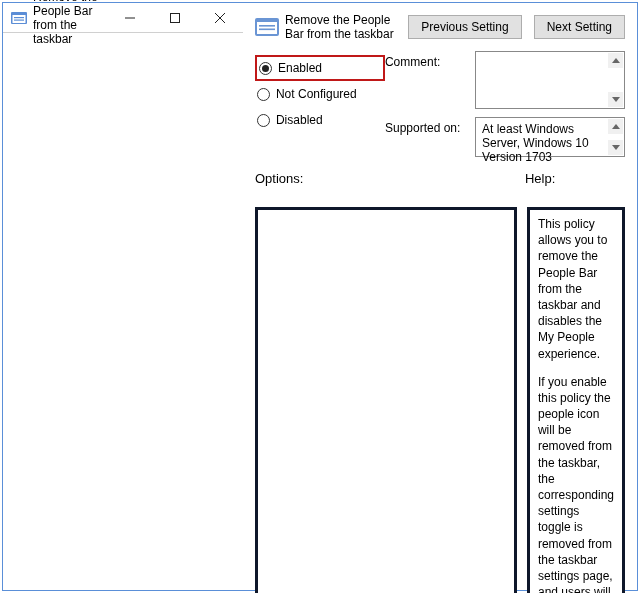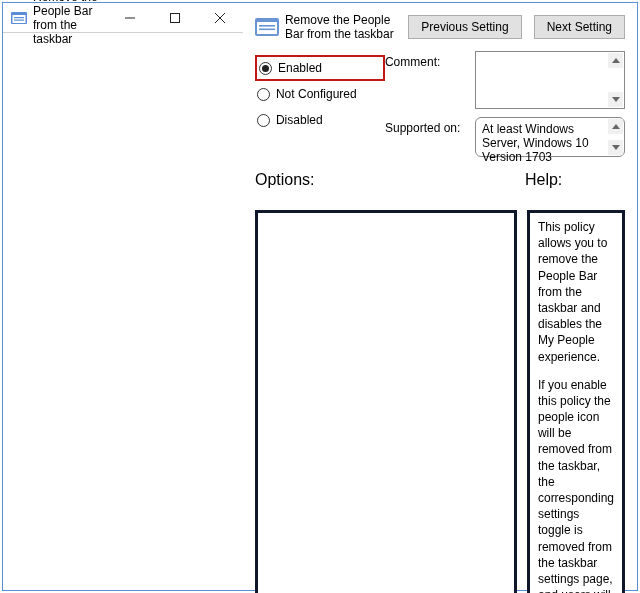--- a/index.html
+++ b/index.html
@@ -39,25 +39,25 @@
   .radio-dot { width: 7px; height: 7px; border-radius: 50%; background: #222; }
   .radio-hl { border: 2px solid #c01818; padding-right: 30px; }
   .fields-col { flex: 1; display: flex; flex-direction: column; gap: 8px; }
   .field-row { display: flex; }
   .field-label { width: 90px; padding-top: 4px; font-size: 12px; }
   .textarea {
     flex: 1; border: 1px solid #888; background: #fff; position: relative;
     font-size: 12px; padding: 4px 18px 4px 6px; color: #000;
   }
   .comment-box { height: 58px; }
-  .supported-box { height: 40px; display: flex; align-items: flex-start; border-radius: 6px; }
+  .supported-box { height: 40px; display: flex; align-items: flex-start; }
   .scroll-arrows { position: absolute; right: 0; top: 0; bottom: 0; width: 17px; display: flex; flex-direction: column; justify-content: space-between; padding:1px; }
   .scroll-arrows .arr { width: 15px; height: 15px; background: #f0f0f0; display:flex; align-items:center; justify-content:center; }
   .scroll-arrows svg { fill: #666; }
-  .mid-labels { display: flex; margin-top: 14px; font-size: 16px; }
+  .mid-labels { display: flex; margin-top: 14px; font-size: 13px; }
   .mid-labels .opt-l { width: 270px; }
   .panels { flex: 1; display: flex; gap: 10px; margin-top: 4px; }
   .panel-box {
     border: 3px solid #0f172a; background: #fff; font-size: 12px;
     padding: 6px 8px; overflow: hidden; margin-top: 17px;
   }
   .panel-options { width: 262px; }
   .panel-help { flex: 1; line-height: 1.35; }
   .panel-help p { margin: 0 0 12px 0; }
   .footer {

